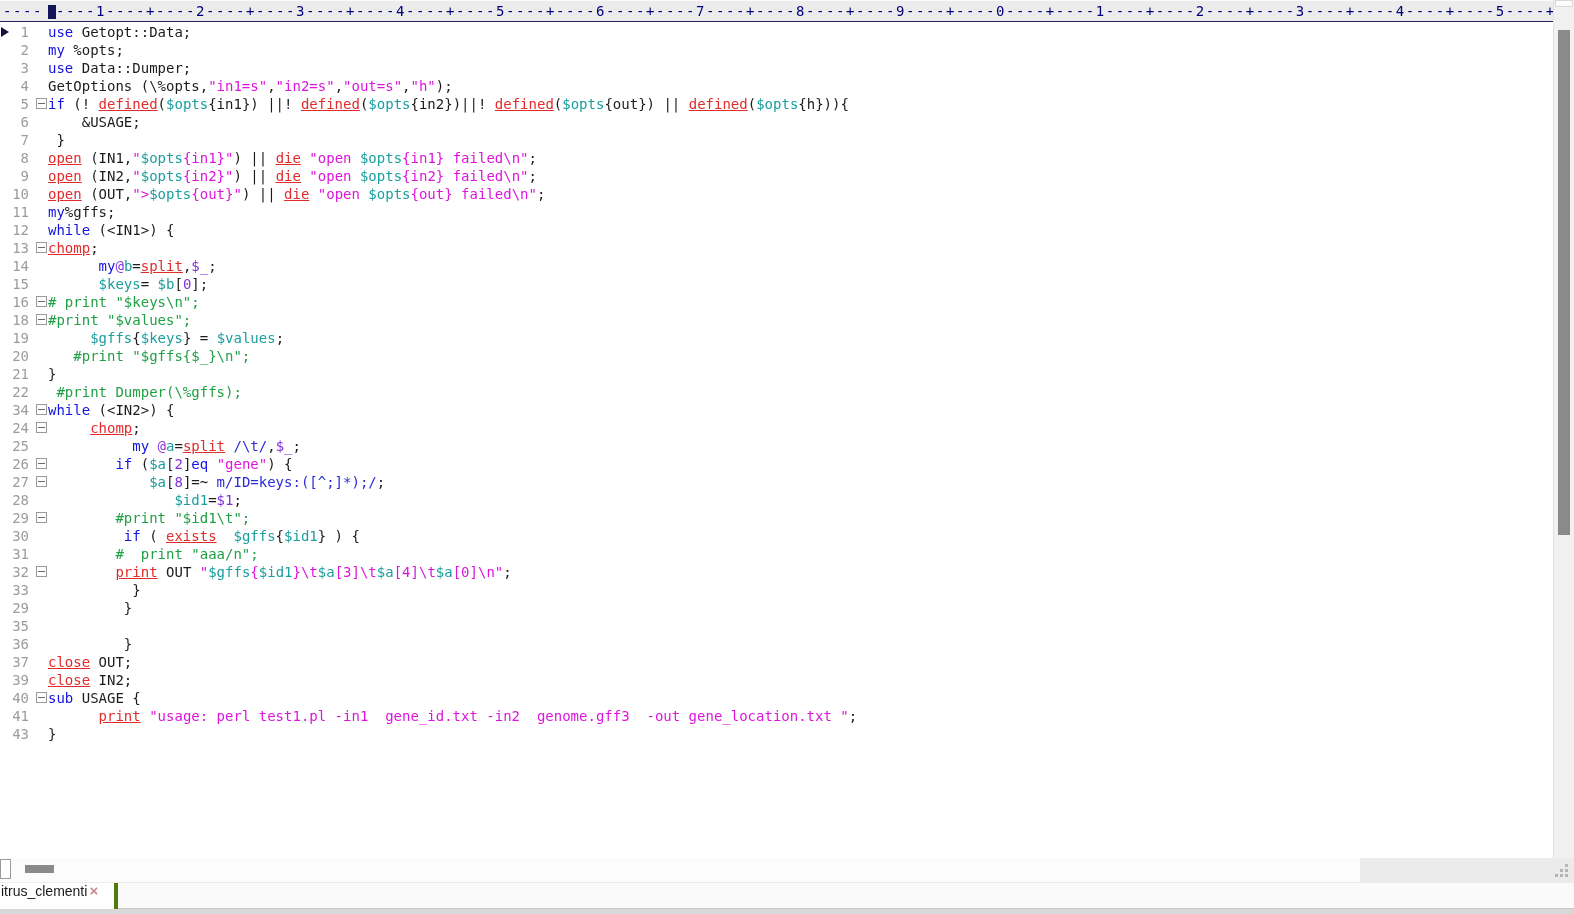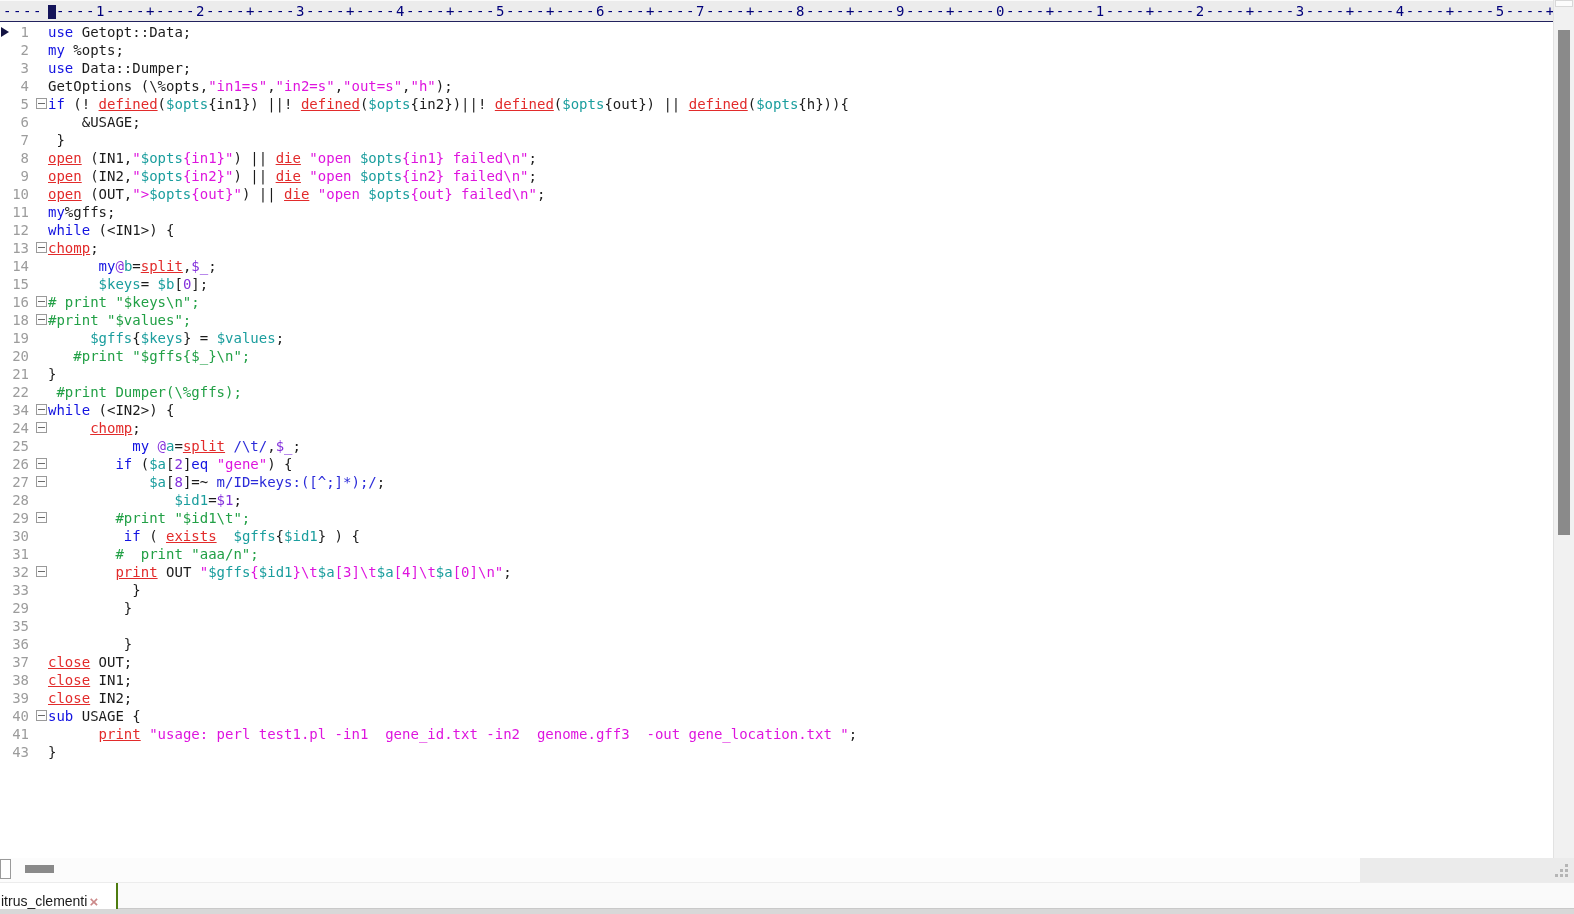--- a/index.html
+++ b/index.html
@@ -53,22 +53,22 @@
   .corner { position:absolute; right:0; top:0; width:214px; height:24px;
             background:#ebebeb; }
   .grip { position:absolute; right:6px; bottom:5px; width:3px; height:3px;
           background:#b5b5b5;
           box-shadow:-5px 0 #b5b5b5, -10px 0 #b5b5b5, 0 -5px #b5b5b5,
                      -5px -5px #b5b5b5, 0 -10px #b5b5b5; }
 
   .tabbar { position:relative; height:26px; flex:none; background:#fafafa;
             border-top:1px solid #ececec; }
   .tab { position:absolute; left:0; top:0; height:26px; width:118px;
-         background:#ffffff; border-right:2px solid #4d7c0f;
-         display:flex; align-items:flex-end; padding-left:1px;
+         background:#ffffff; border-right:4px solid #4d7c0f;
+         display:flex; align-items:flex-start; padding-left:1px;
          font-family:"Liberation Sans", sans-serif; font-size:14px; color:#1a1a1a; }
   .tab-close { color:var(--p-tab_close); font-weight:bold; font-size:15px;
                margin-left:2px; line-height:1; }
 
   .bottomstrip { height:6px; flex:none; background:#d8d8d8; border-top:1px solid #c9c9c9; }
 </style>
 </head>
 <body>
 
 <div class="app">
@@ -106,21 +106,20 @@
         <div class="row"><span class="margin"></span><span class="num">28</span><span class="foldcell"></span><span class="code"><span class="s-pln">               </span><span class="s-var">$id1</span><span class="s-pln">=</span><span class="s-num">$1</span><span class="s-pln">;</span></span></div>
         <div class="row"><span class="margin"></span><span class="num">29</span><span class="foldcell"><span class="foldbox"></span></span><span class="code"><span class="s-pln">        </span><span class="s-com">#print "$id1\t";</span></span></div>
         <div class="row"><span class="margin"></span><span class="num">30</span><span class="foldcell"></span><span class="code"><span class="s-pln">         </span><span class="s-kw">if</span><span class="s-pln"> ( </span><span class="s-fn">exists</span><span class="s-pln">  </span><span class="s-var">$gffs</span><span class="s-pln">{</span><span class="s-var">$id1</span><span class="s-pln">} ) {</span></span></div>
         <div class="row"><span class="margin"></span><span class="num">31</span><span class="foldcell"></span><span class="code"><span class="s-pln">        </span><span class="s-com">#  print "aaa/n";</span></span></div>
         <div class="row"><span class="margin"></span><span class="num">32</span><span class="foldcell"><span class="foldbox"></span></span><span class="code"><span class="s-pln">        </span><span class="s-fn">print</span><span class="s-pln"> OUT </span><span class="s-str">"</span><span class="s-var">$gffs</span><span class="s-str">{</span><span class="s-var">$id1</span><span class="s-str">}\t</span><span class="s-var">$a</span><span class="s-str">[3]\t</span><span class="s-var">$a</span><span class="s-str">[4]\t</span><span class="s-var">$a</span><span class="s-str">[0]\n"</span><span class="s-pln">;</span></span></div>
         <div class="row"><span class="margin"></span><span class="num">33</span><span class="foldcell"></span><span class="code"><span class="s-pln">          }</span></span></div>
         <div class="row"><span class="margin"></span><span class="num">29</span><span class="foldcell"></span><span class="code"><span class="s-pln">         }</span></span></div>
         <div class="row"><span class="margin"></span><span class="num">35</span><span class="foldcell"></span><span class="code"></span></div>
         <div class="row"><span class="margin"></span><span class="num">36</span><span class="foldcell"></span><span class="code"><span class="s-pln">         }</span></span></div>
         <div class="row"><span class="margin"></span><span class="num">37</span><span class="foldcell"></span><span class="code"><span class="s-fn">close</span><span class="s-pln"> OUT;</span></span></div>
-        <div class="row"><span class="margin"></span><span class="num">38</span><span class="foldcell"></span><span class="code"><span class="s-fn">close</span><span class="s-pln"> IN1;</span></span></div>
         <div class="row"><span class="margin"></span><span class="num">39</span><span class="foldcell"></span><span class="code"><span class="s-fn">close</span><span class="s-pln"> IN2;</span></span></div>
         <div class="row"><span class="margin"></span><span class="num">40</span><span class="foldcell"><span class="foldbox"></span></span><span class="code"><span class="s-kw">sub</span><span class="s-pln"> USAGE {</span></span></div>
         <div class="row"><span class="margin"></span><span class="num">41</span><span class="foldcell"></span><span class="code"><span class="s-pln">      </span><span class="s-fn">print</span><span class="s-pln"> </span><span class="s-str">"usage: perl test1.pl -in1  gene_id.txt -in2  genome.gff3  -out gene_location.txt "</span><span class="s-pln">;</span></span></div>
         <div class="row"><span class="margin"></span><span class="num">43</span><span class="foldcell"></span><span class="code"><span class="s-pln">}</span></span></div>
       </div>
 
     <div class="vscroll">
       <span class="vscroll-cap"></span>
       <span class="vthumb"></span>
     </div>

